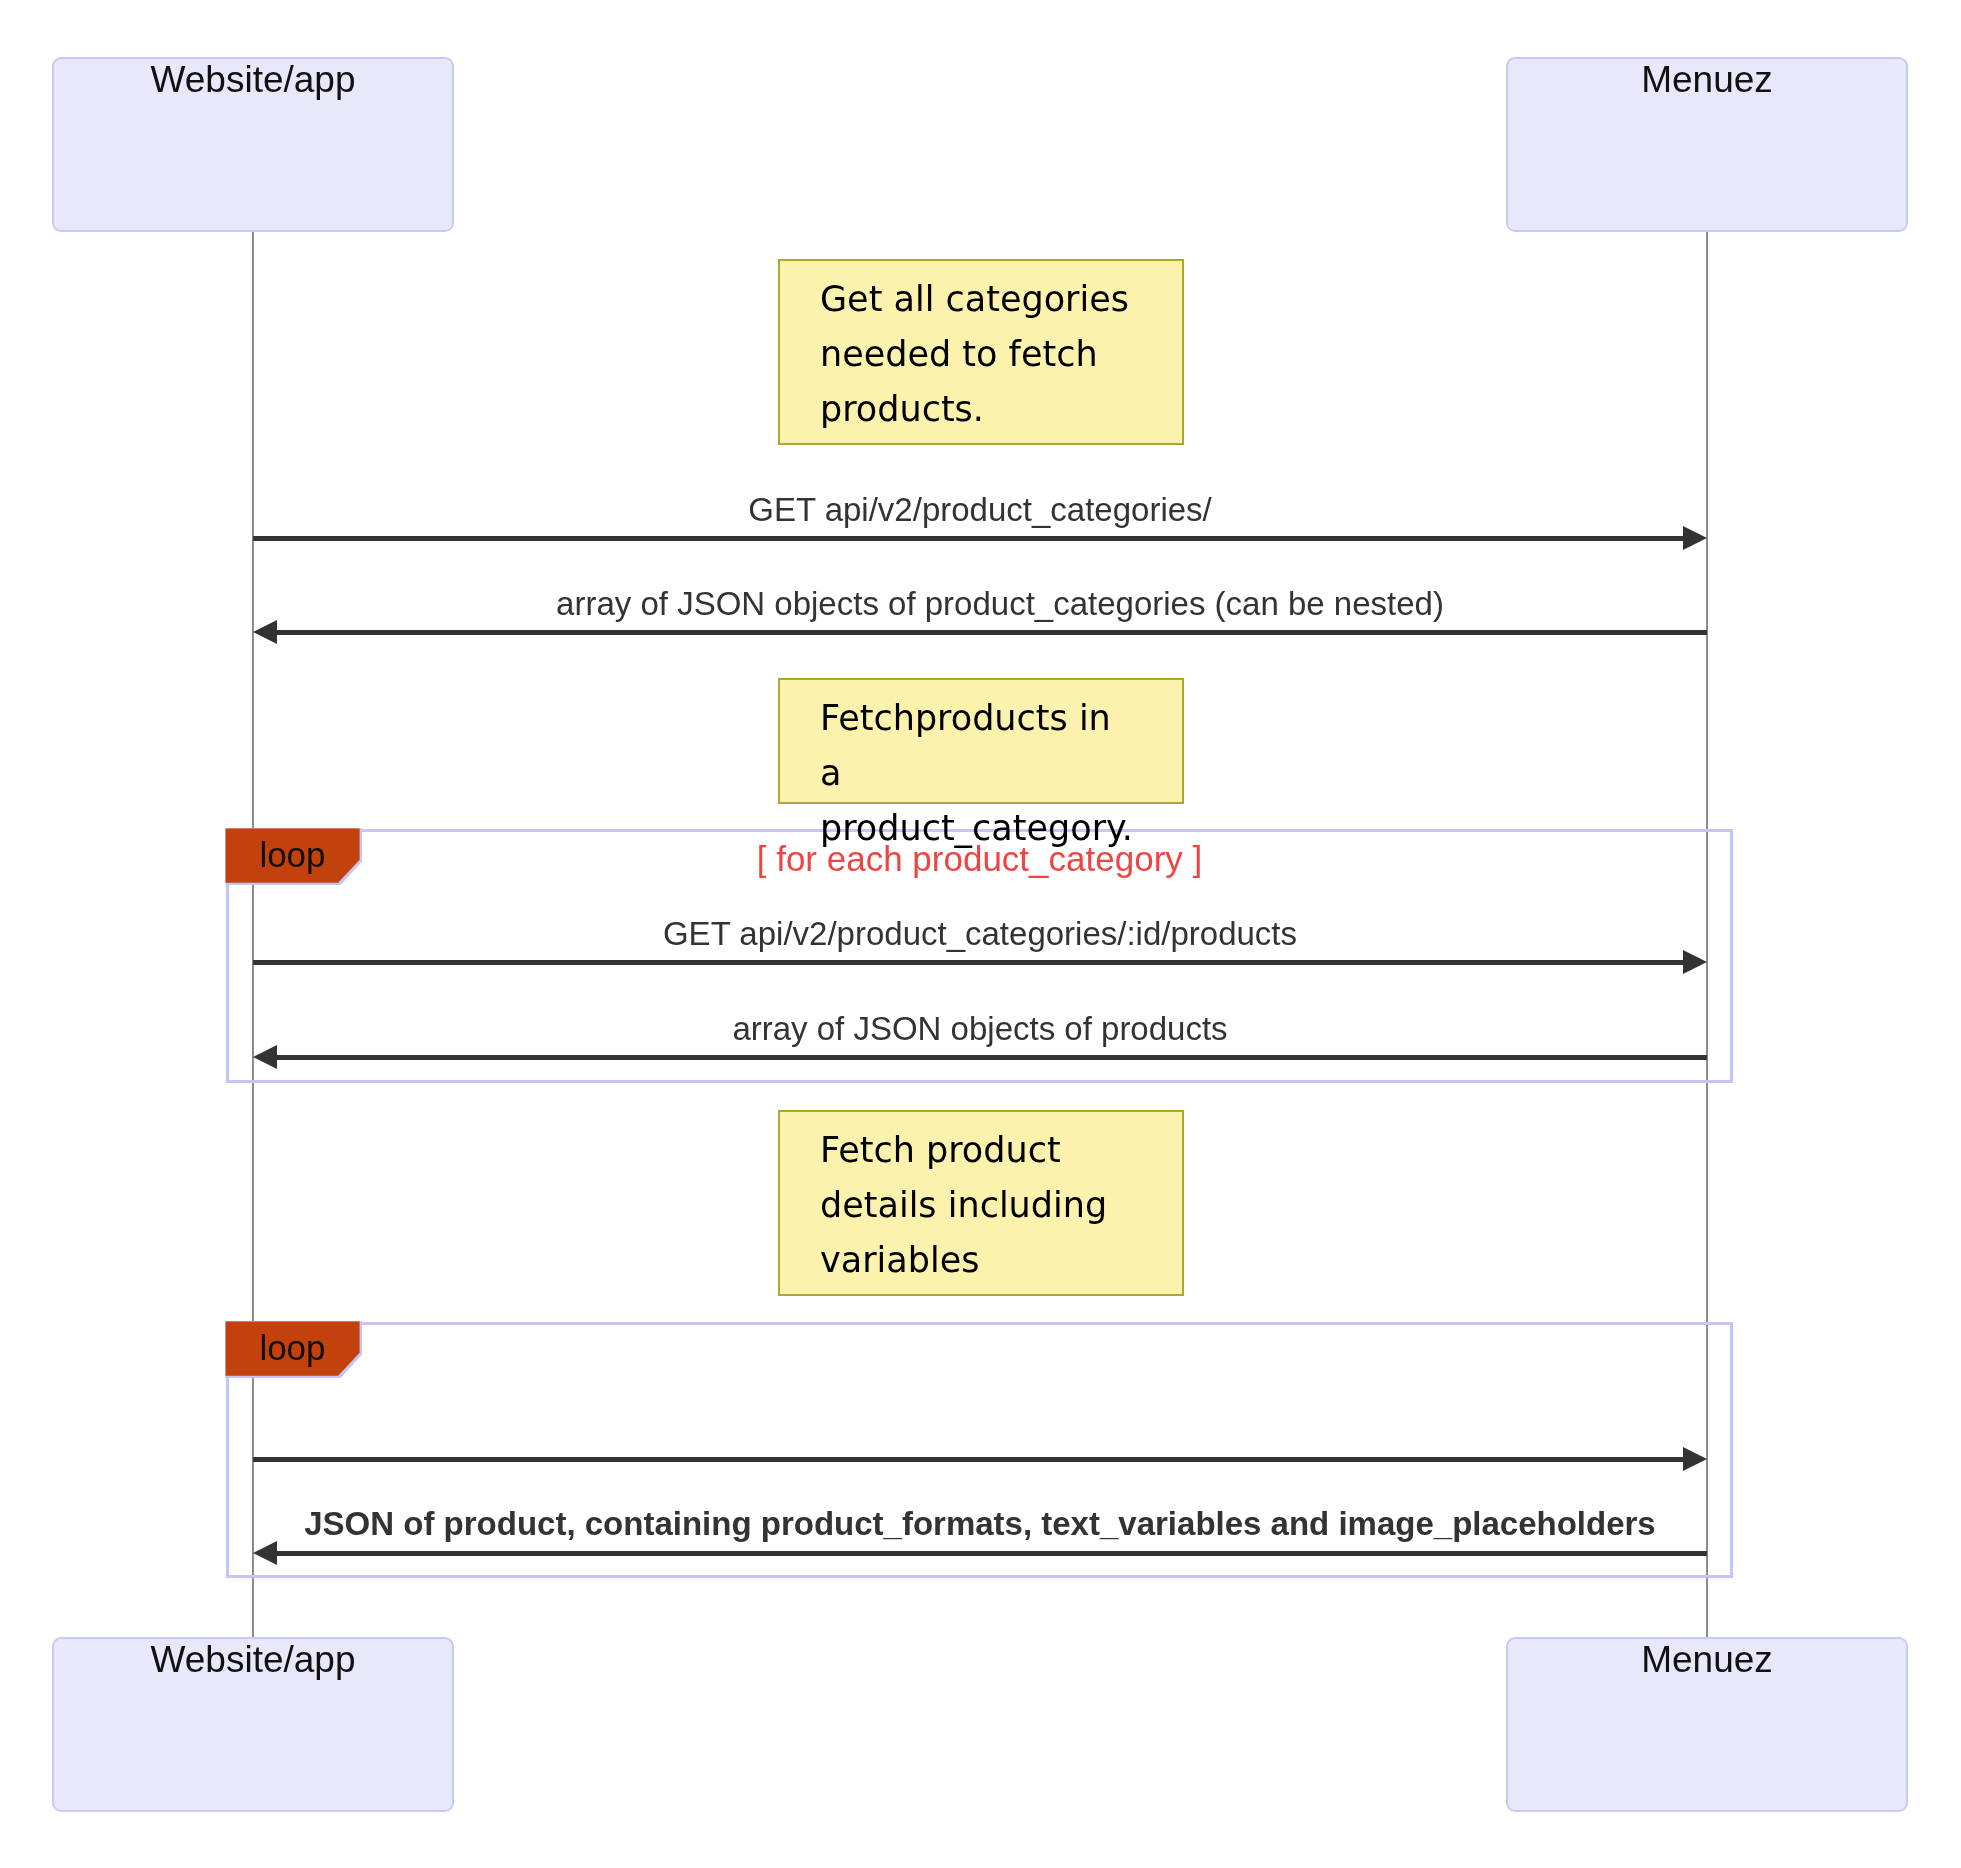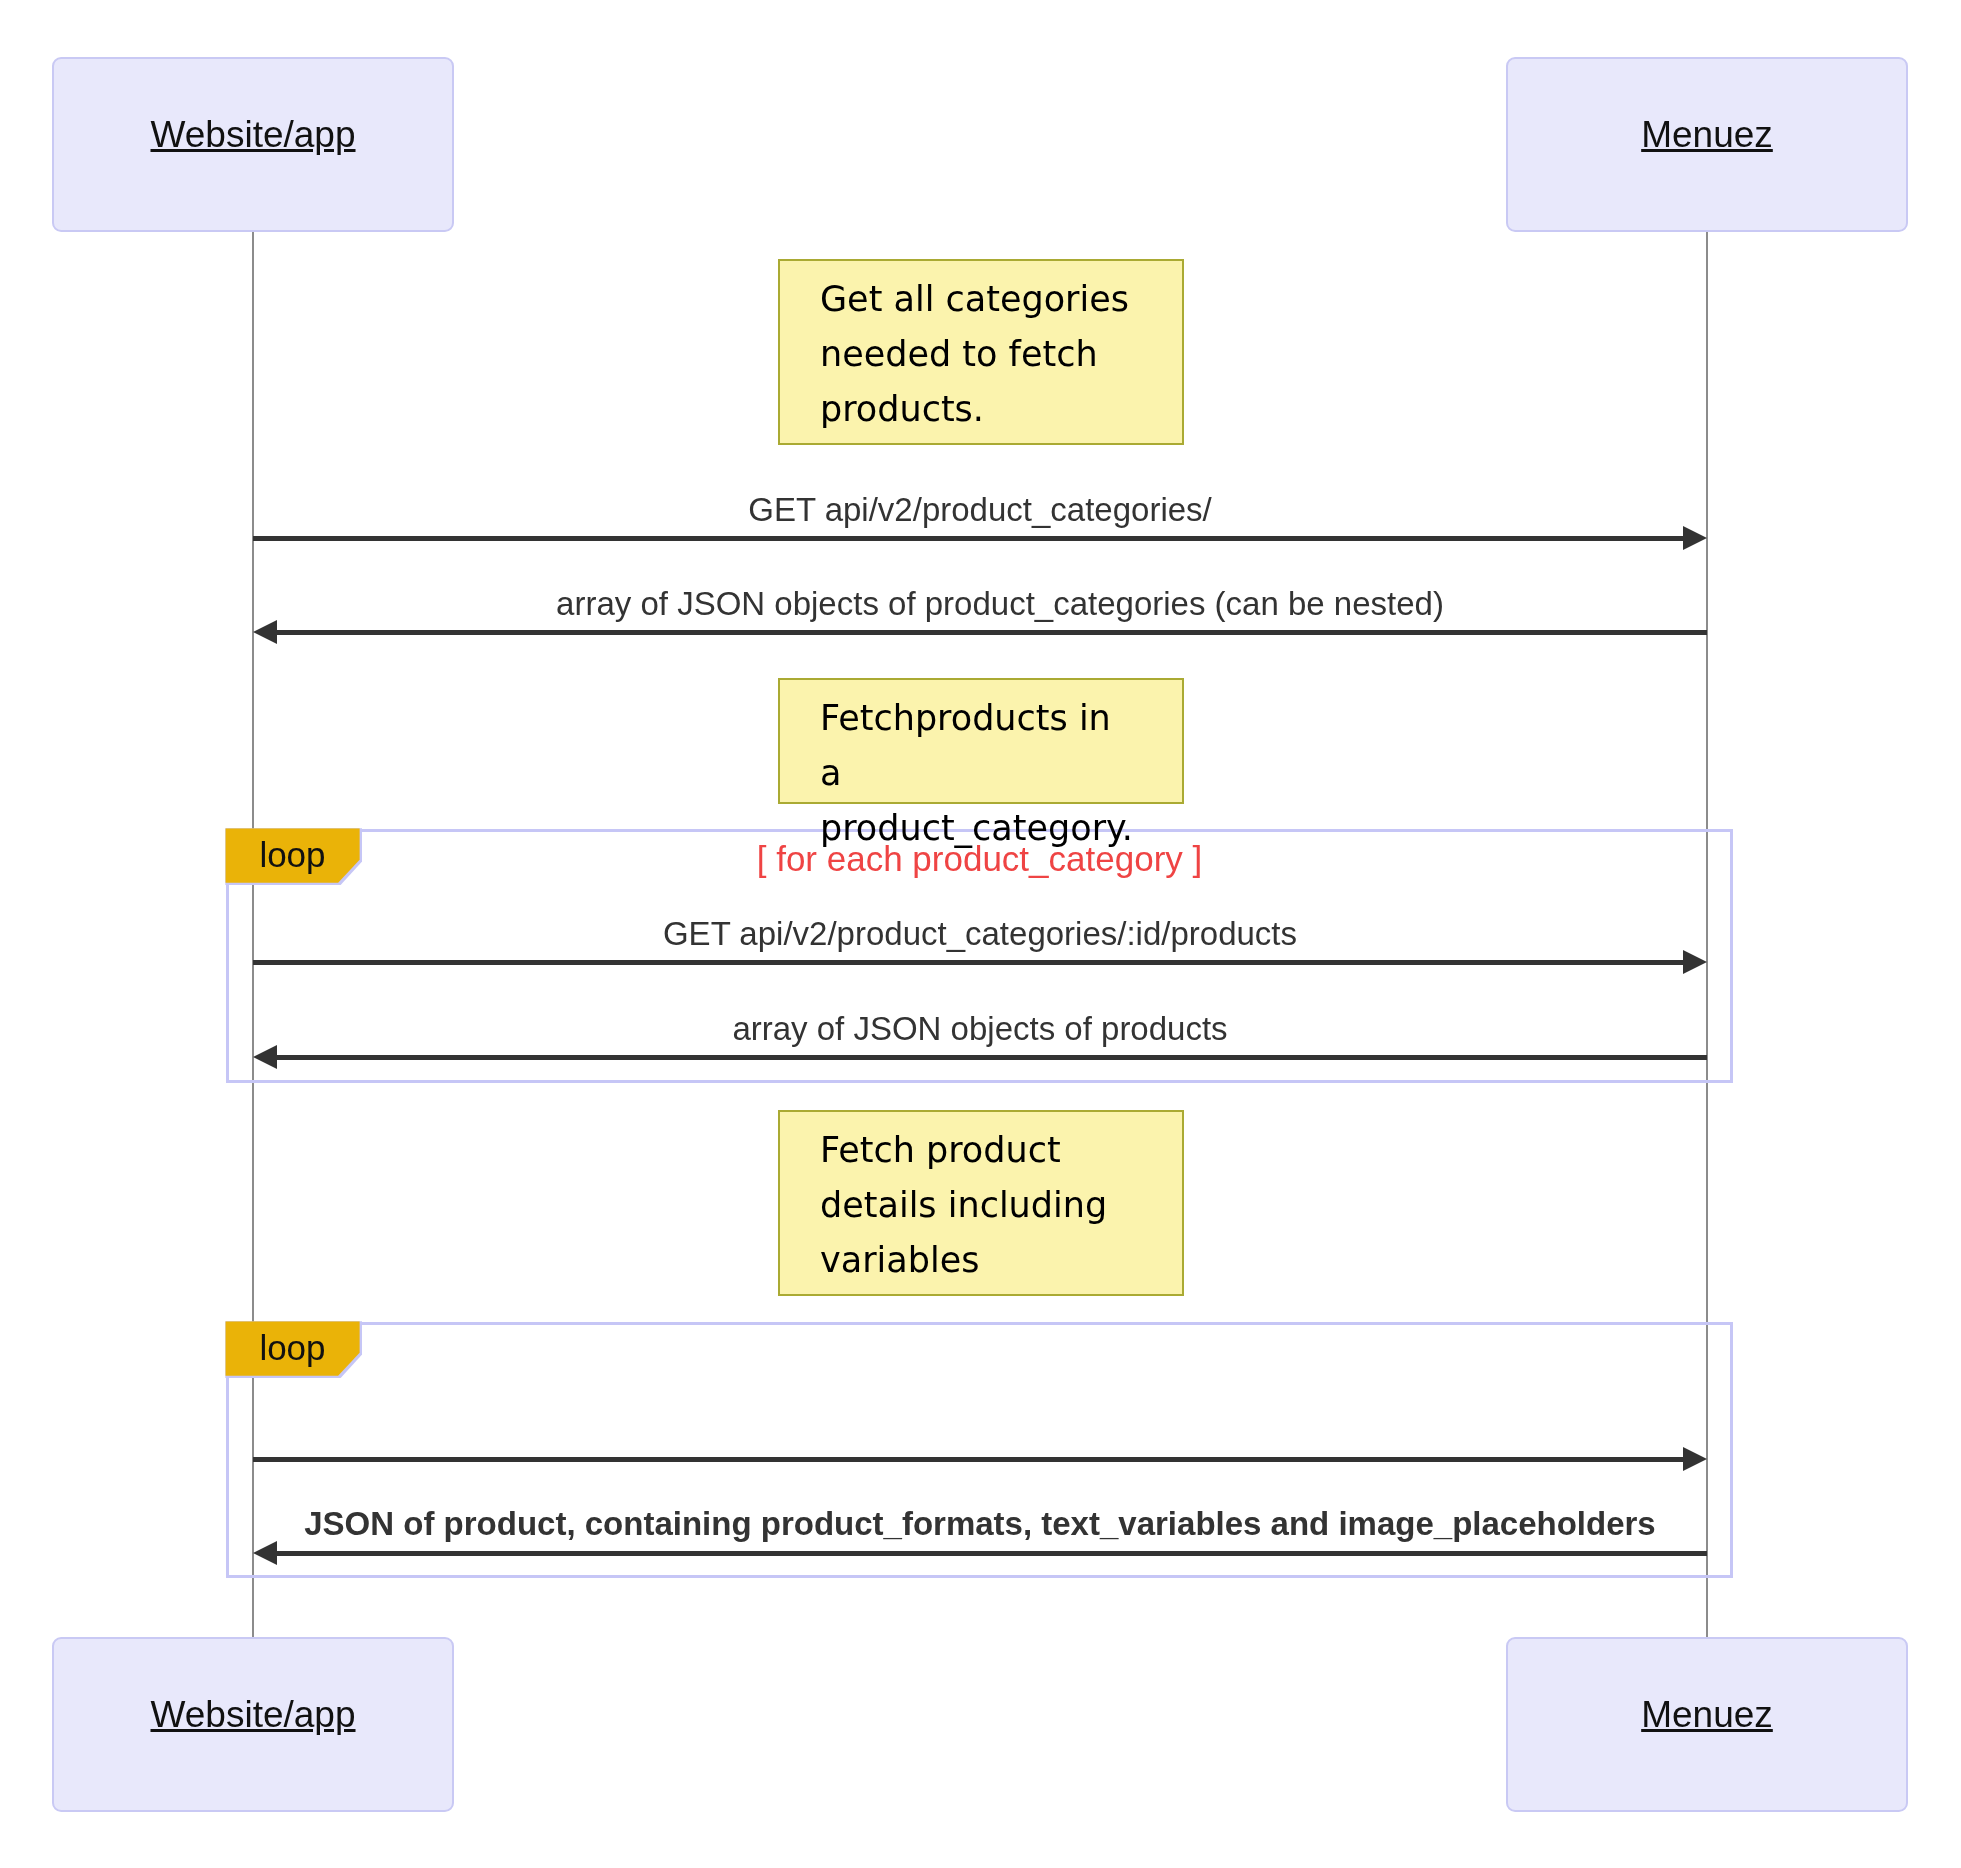--- a/index.html
+++ b/index.html
@@ -8,23 +8,23 @@
     width:1962px;height:1869px;
     background:#ffffff;
     font-family:"Liberation Sans", sans-serif;
     overflow:hidden;
   }
   
   .actor-box{
     position:absolute;width:402px;height:175px;
     background:#e8e8fb;border:2.7px solid #c9c9f4;border-radius:9.1px;
     box-sizing:border-box;
-    display:flex;align-items:center;justify-content:center;
+    display:flex;align-items:flex-start;justify-content:center;
     padding-bottom:20px;
-    font-size:37px;color:#111;text-decoration:underline;
+    font-size:37px;color:#111;
   }
   
   .lifeline{
     position:absolute;width:1.8px;top:232px;height:1405px;
     background:#8c8c8c;
   }
   
   .note{
     position:absolute;left:778px;width:406px;
     background:#fbf3ad;border:2.7px solid #aaaa33;
@@ -55,21 +55,21 @@
     position:absolute;left:226px;width:1507px;
     border:3.7px solid #c6c6f6;box-sizing:border-box;
   }
   .loop-tab{
     position:absolute;left:-3.7px;top:-3.7px;width:137px;height:57px;
     background:#c6c6f6;
     clip-path:polygon(0 0,100% 0,100% 58%,84% 100%,0 100%);
   }
   .loop-tab-inner{
     position:absolute;left:0;top:0;right:2.7px;bottom:2.7px;
-    background:#eab308;
+    background:#c2410c;
     clip-path:polygon(0 0,100% 0,100% 58%,84% 100%,0 100%);
     display:flex;align-items:center;justify-content:center;
     font-size:35px;color:#111;
   }
   .loop-condition{
     position:absolute;left:0;top:7.3px;width:100%;
     text-align:center;font-size:35px;color:#ef4444;white-space:nowrap;
   }
 </style>
 </head>

